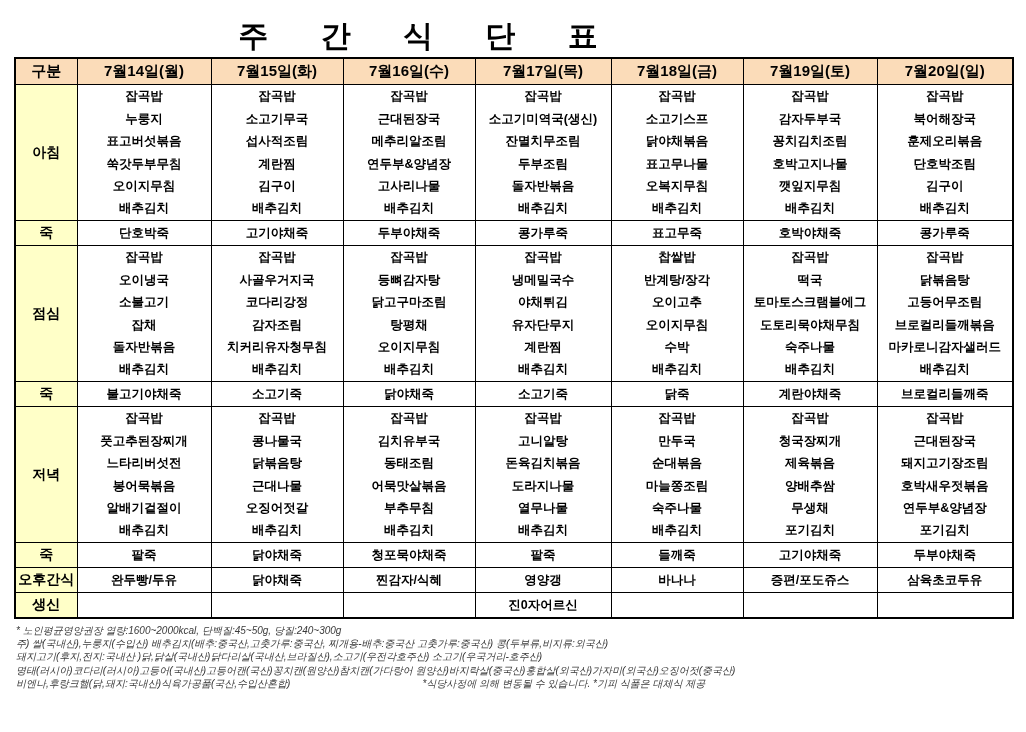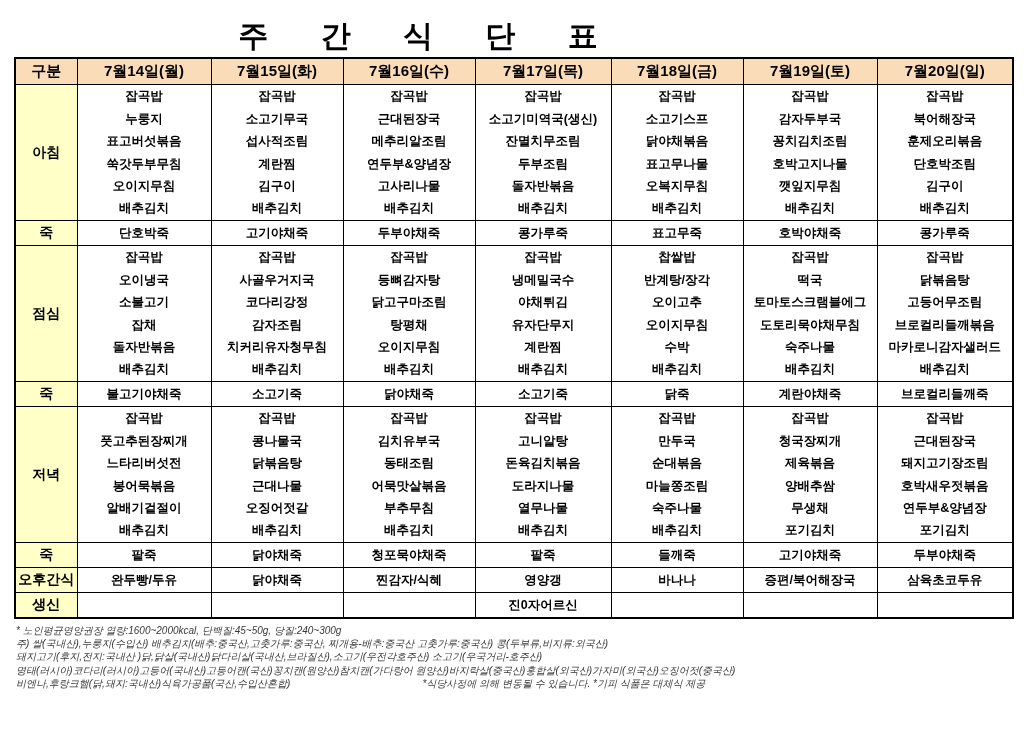--- a/index.html
+++ b/index.html
@@ -285,21 +285,21 @@
           <td class="menu-cell">고기야채죽</td>
           <td class="menu-cell">두부야채죽</td>
         </tr>
         <tr class="row-single">
           <td class="rowlabel">오후간식</td>
           <td class="menu-cell">완두빵/두유</td>
           <td class="menu-cell">닭야채죽</td>
           <td class="menu-cell">찐감자/식혜</td>
           <td class="menu-cell">영양갱</td>
           <td class="menu-cell">바나나</td>
-          <td class="menu-cell">증편/북어해장국</td>
+          <td class="menu-cell">증편/포도쥬스</td>
           <td class="menu-cell">삼육초코두유</td>
         </tr>
         <tr class="row-single">
           <td class="rowlabel">생신</td>
           <td class="menu-cell"></td>
           <td class="menu-cell"></td>
           <td class="menu-cell"></td>
           <td class="menu-cell">진0자어르신</td>
           <td class="menu-cell"></td>
           <td class="menu-cell"></td>

